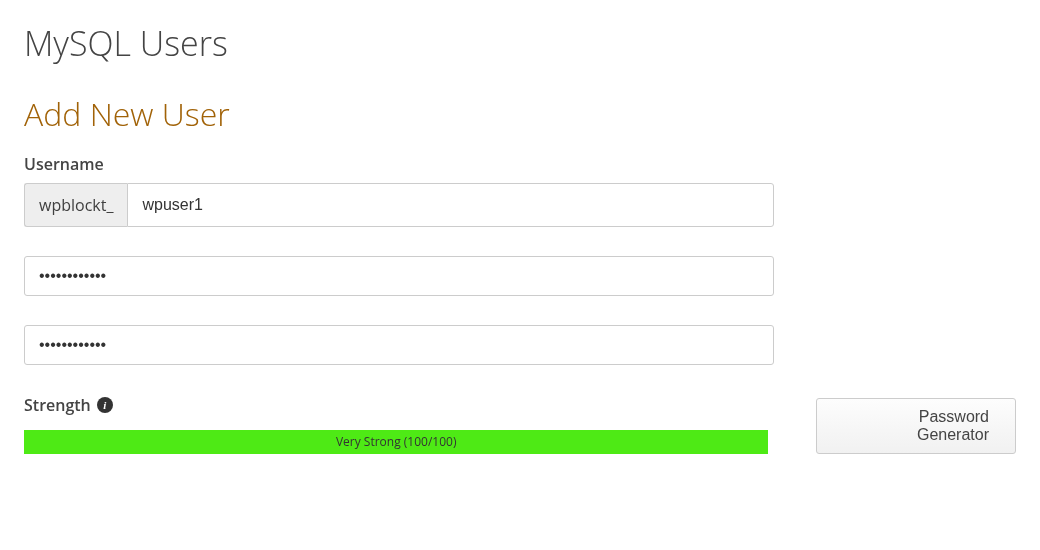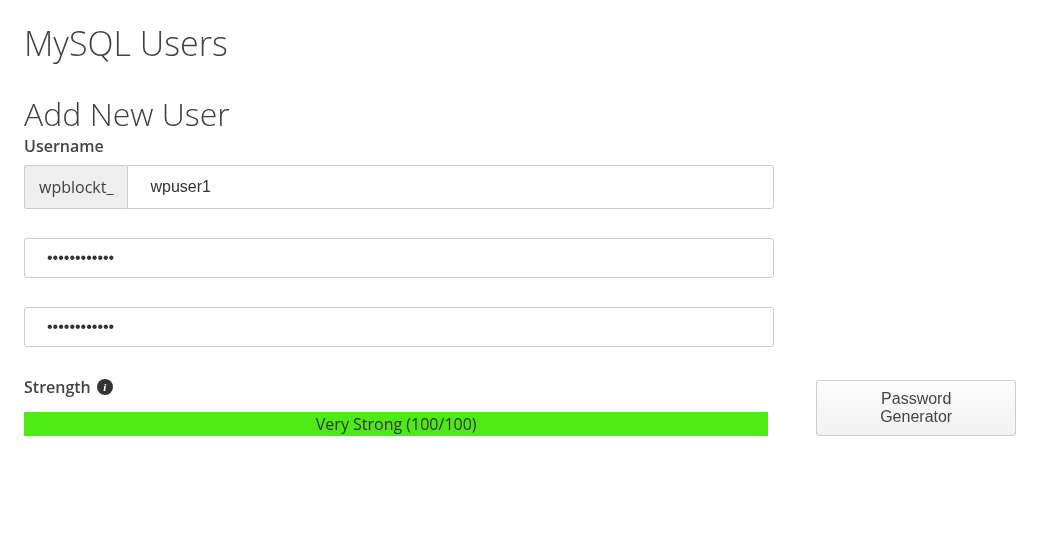--- a/index.html
+++ b/index.html
@@ -20,21 +20,22 @@
     h1 {
       font-size: 34px;
       font-weight: 300;
       color: #444;
       margin-bottom: 26px;
       margin-top: 10px;
     }
     h2 {
       font-size: 32px;
       font-weight: 300;
-      color: #404040;
+      color: #a16207;
+      margin-bottom: 18px;
     }
     .form-group {
       margin-bottom: 29px;
     }
     label {
       display: block;
       font-size: 16px;
       font-weight: 600;
       color: #444;
       margin-bottom: 8px;
@@ -48,21 +49,21 @@
       border: 1px solid #ccc;
       border-right: none;
       padding: 10px 14px;
       font-size: 16px;
       color: #404040;
       border-radius: 3px 0 0 3px;
     }
     .form-input {
       flex: 1;
       border: 1px solid #ccc;
-      padding: 10px 22px;
+      padding: 10px 14px;
       font-size: 16px;
       color: #333;
       border-radius: 0 3px 3px 0;
       outline: none;
     }
     .form-input.full {
       width: 750px;
       border-radius: 3px;
     }
     .strength-row {
@@ -95,38 +96,39 @@
       font-weight: bold;
       font-style: italic;
       font-family: Georgia, serif;
     }
     .strength-bar {
       width: 100%;
       height: 24px;
       background: #4eea15;
       text-align: center;
       line-height: 24px;
-      font-size: 16px;
+      font-size: 12px;
       color: #333;
     }
     .btn {
       display: inline-block;
       padding: 10px 16px;
       font-size: 16px;
       border: 1px solid #ccc;
       border-radius: 3px;
       cursor: pointer;
       background: #f5f5f5;
       color: #333;
     }
     .btn-secondary {
       background: linear-gradient(#fdfdfd, #f1f1f1);
       border: 1px solid #ccc;
       color: #444;
       padding: 9px 26px;
+      text-align: right;
     }
     .btn-primary {
       background: #1f7bbf;
       border: 1px solid #186ba8;
       color: #fff;
       padding: 10px 18px;
       box-shadow: inset 0 1px 0 rgba(255,255,255,0.15);
     }
     .submit-row {
       margin-top: 28px;

